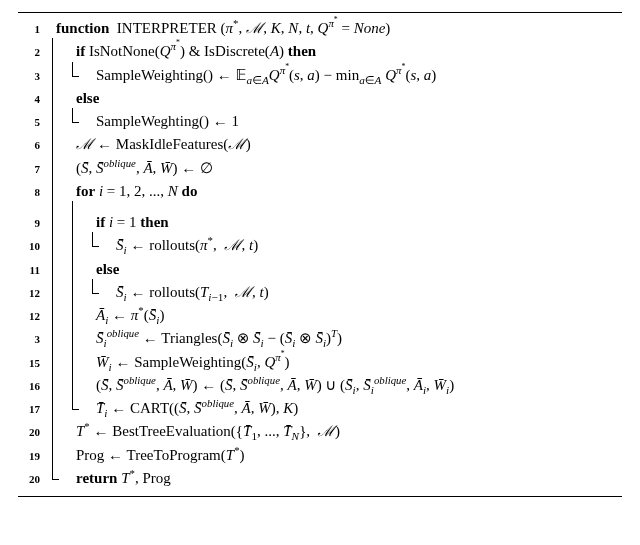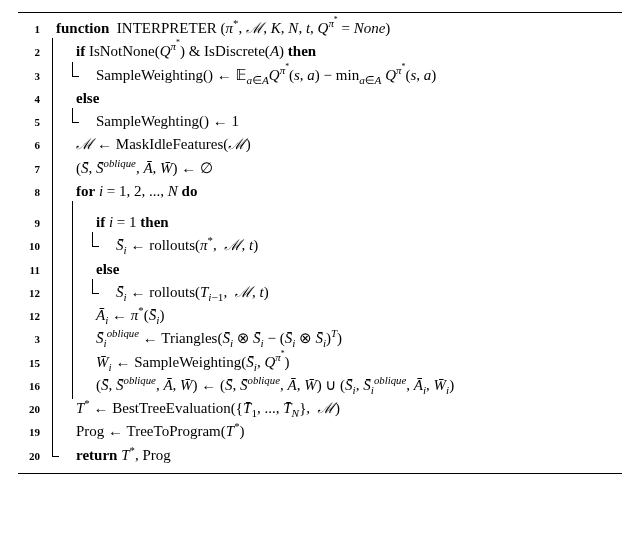--- a/index.html
+++ b/index.html
@@ -174,20 +174,27 @@
           </div><span class="txt" style="padding-left: 50px;"><span class="it">W̄</span><sub><span class="it">i</span></sub> ← SampleWeighting(<span class="it">S̄</span><sub><span class="it">i</span></sub>, <span class="it">Q</span><sup><span class="it">π</span><sup>*</sup></sup>)</span></div>
       </div>
       <div class="ln-row">
         <div class="ln-num">16</div>
         <div class="ln-content"><div class="indent-bars">
             <div class="vbar" style="left: 6px;"></div>
             <div class="vbar" style="left: 26px;"></div>
           </div><span class="txt" style="padding-left: 50px;">(<span class="it">S̄</span>, <span class="it">S̄</span><sup><span class="it">oblique</span></sup>, <span class="it">Ā</span>, <span class="it">W̄</span>) ← (<span class="it">S̄</span>, <span class="it">S̄</span><sup><span class="it">oblique</span></sup>, <span class="it">Ā</span>, <span class="it">W̄</span>) ∪ (<span class="it">S̄</span><sub><span class="it">i</span></sub>, <span class="it">S̄</span><sub><span class="it">i</span></sub><sup><span class="it">oblique</span></sup>, <span class="it">Ā</span><sub><span class="it">i</span></sub>, <span class="it">W̄</span><sub><span class="it">i</span></sub>)</span></div>
       </div>
       <div class="ln-row">
+        <div class="ln-num">17</div>
+        <div class="ln-content"><div class="indent-bars">
+            <div class="vbar" style="left: 6px;"></div>
+            <div class="hook" style="left: 26px; top: -2px; height: 14px;"></div>
+          </div><span class="txt" style="padding-left: 50px;"><span class="it">T̄</span><sub><span class="it">i</span></sub> ← CART((<span class="it">S̄</span>, <span class="it">S̄</span><sup><span class="it">oblique</span></sup>, <span class="it">Ā</span>, <span class="it">W̄</span>), <span class="it">K</span>)</span></div>
+      </div>
+      <div class="ln-row">
         <div class="ln-num">20</div>
         <div class="ln-content"><div class="indent-bars">
             <div class="vbar" style="left: 6px;"></div>
           </div><span class="txt" style="padding-left: 30px;"><span class="it">T</span><sup>*</sup> ← BestTreeEvaluation({<span class="it">T̄</span><sub>1</sub>, ..., <span class="it">T̄</span><sub><span class="it">N</span></sub>},&nbsp; <span class="cal">ℳ</span>)</span></div>
       </div>
       <div class="ln-row">
         <div class="ln-num">19</div>
         <div class="ln-content"><div class="indent-bars">
             <div class="vbar" style="left: 6px;"></div>
           </div><span class="txt" style="padding-left: 30px;">Prog ← TreeToProgram(<span class="it">T</span><sup>*</sup>)</span></div>

